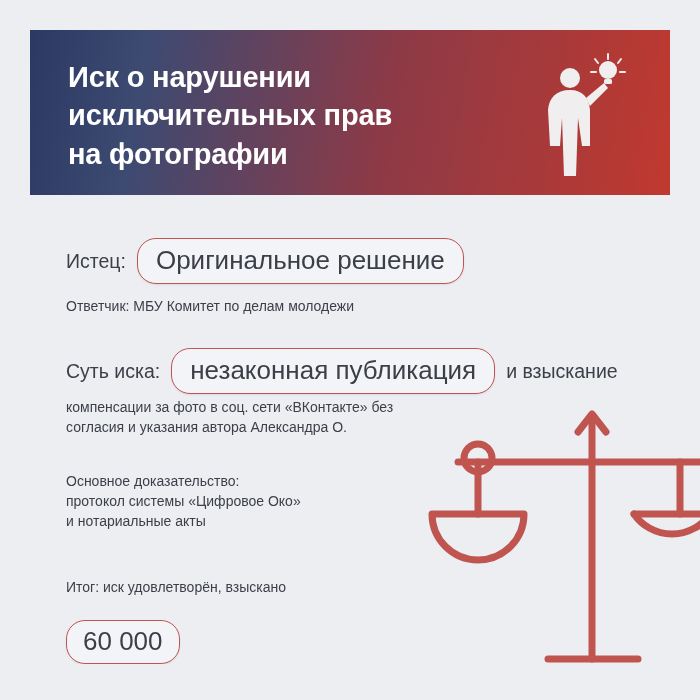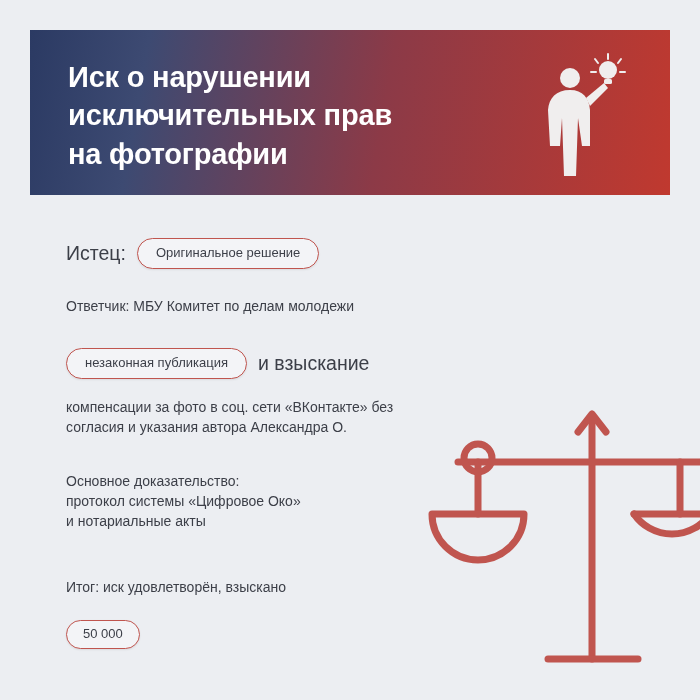--- a/index.html
+++ b/index.html
@@ -86,21 +86,21 @@
     color: #3c3f48;
     font-size: 19.5px;
   }
   .pill {
     display: inline-block;
     background: #f3f4f7;
     border: 1.6px solid #c0554f;
     border-radius: 19px;
     padding: 6px 18px 7px 18px;
     color: #3c3f48;
-    font-size: 13px;
+    font-size: 26px;
     line-height: 1.2;
     box-shadow: 0 1px 2px rgba(0,0,0,0.08);
     white-space: nowrap;
   }
   .pill.small {
     padding: 5px 16px 6px 16px;
   }
 </style>
 </head>
 <body>
@@ -163,31 +163,32 @@
   <div class="body">
 
     <div class="row" style="top: 38px;">
       <span>Истец:</span>
       <span class="pill">Оригинальное решение</span>
     </div>
 
     <div class="line" style="top: 97px;">Ответчик: МБУ Комитет по делам молодежи</div>
 
     <div class="row" style="top: 148px;">
+      <span>Суть иска:</span>
       <span class="pill">незаконная публикация</span>
       <span>и взыскание</span>
     </div>
 
     <div class="line" style="top: 198px;">компенсации за фото в соц. сети «ВКонтакте» без
 согласия и указания автора Александра О.</div>
 
     <div class="line" style="top: 272px;">Основное доказательство:
 протокол системы «Цифровое Око»
 и нотариальные акты</div>
 
     <div class="line" style="top: 378px;">Итог: иск удовлетворён, взыскано</div>
 
     <div class="row" style="top: 420px;">
-      <span class="pill small">50 000</span>
+      <span class="pill small">60 000</span>
     </div>
 
   </div>
 </div>
 
 </body></html>

